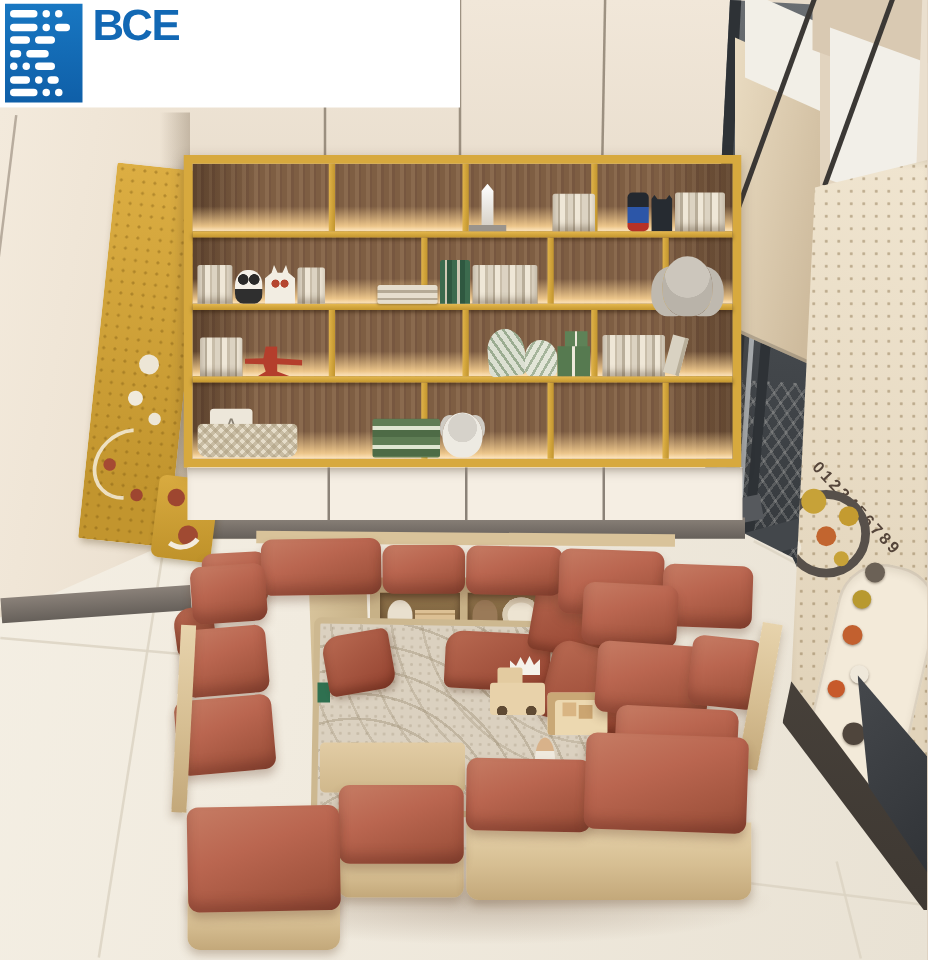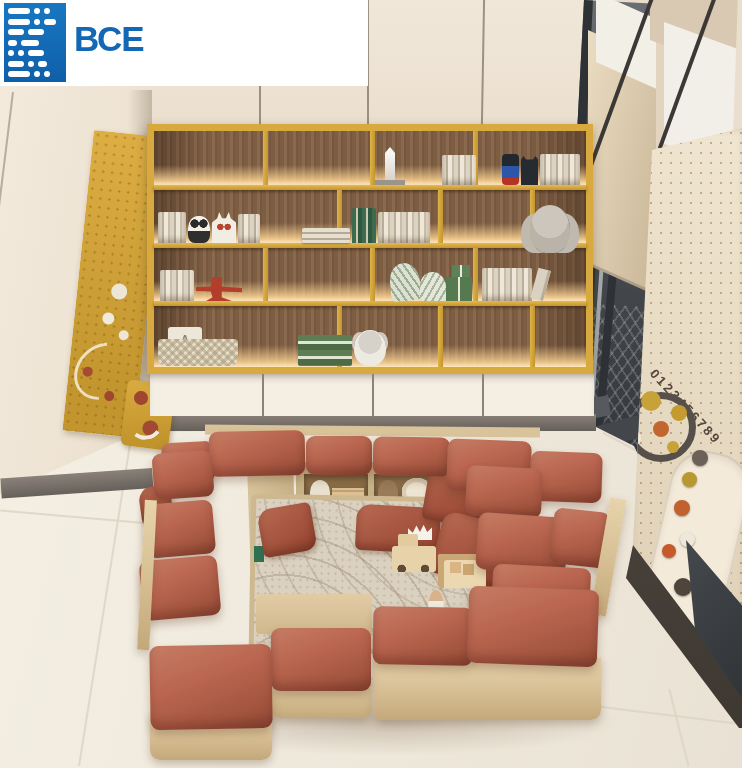--- a/index.html
+++ b/index.html
@@ -84,21 +84,21 @@
       radial-gradient(rgba(150,135,110,.28) 1px,transparent 1.3px);
     background-size:100% 100%,100% 100%,7px 7px;}
   .pillow{position:absolute;background:linear-gradient(150deg,#B96A52,#93422F);border-radius:14px 6px 12px 6px;
     box-shadow:inset 0 -5px 8px rgba(60,20,10,.35),2px 3px 5px rgba(80,45,25,.3);}
   
   .logo{left:0;top:0;width:368px;height:86px;background:var(--logo-bg,#FFFFFF);z-index:60;}
   .logo-icon{left:4px;top:3px;width:62px;height:79px;background:linear-gradient(180deg,#1877C2,#0F5FA8);
     padding:5px 4px;box-sizing:border-box;display:flex;flex-direction:column;justify-content:space-between;}
   .lrow{display:flex;gap:4px;align-items:center;height:6px;}
   .lrow span{display:block;height:6px;border-radius:3px;background:#fff;}
-  .logo-text{left:74px;top:22px;font-weight:800;font-size:35px;line-height:34px;letter-spacing:-1px;color:var(--brand-blue,#1268B4);}
+  .logo-text{left:74px;top:4px;font-weight:800;font-size:35px;line-height:34px;letter-spacing:-1px;color:var(--brand-blue,#1268B4);}
 </style>
 </head>
 <body>
 
 <div class="scene">
 
   <div class="abs upper-cab">
     <div class="abs seam" style="left:259px;top:0;height:128px;"></div>
     <div class="abs seam" style="left:367px;top:0;height:126px;"></div>
     <div class="abs seam" style="left:482px;top:0;height:124px;transform:rotate(1deg);"></div>

